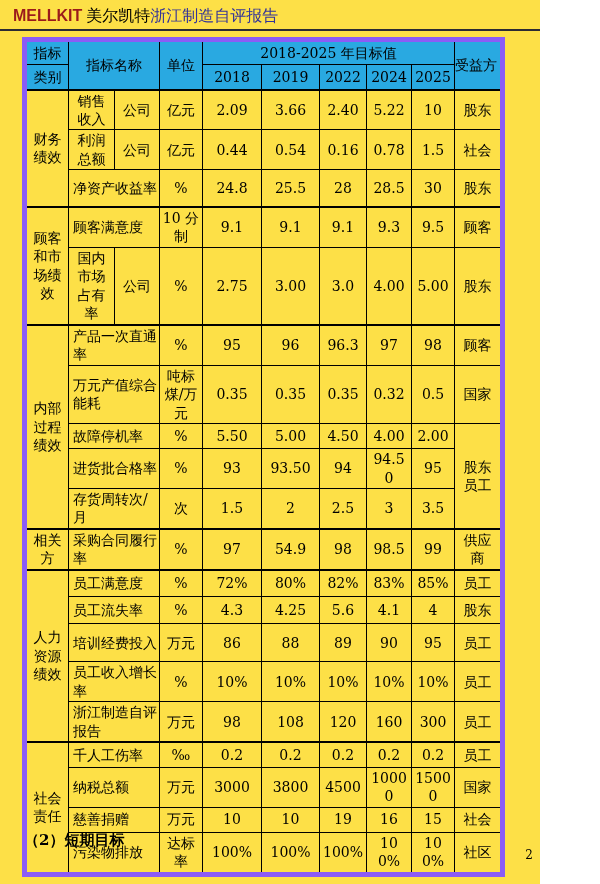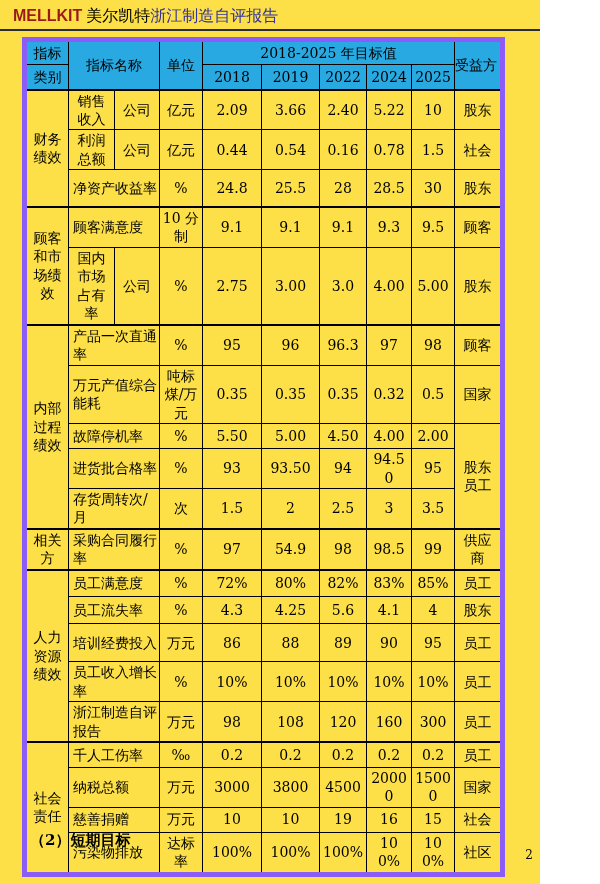--- a/index.html
+++ b/index.html
@@ -55,21 +55,21 @@
     padding: 1px 2px;
     overflow: hidden;
   }
   .targets thead th { background: var(--header-bg, #29A9E1); }
   tr.sec > th, tr.sec > td { border-top: 2px solid #000; }
   td.namewide { text-align: left; padding-left: 4px; }
   td.num { word-break: break-all; }
   th.benh { text-align: left; padding-left: 0; }
   .subheading {
     position: absolute;
-    left: 30px;
+    left: 24px;
     top: 831px;
     font-weight: bold;
     font-size: 15px;
   }
   .pagenum {
     position: absolute;
     right: 7px;
     top: 848px;
     font-size: 12px;
   }
@@ -291,21 +291,21 @@
         <td class="num">0.2</td>
         <td class="num">0.2</td>
         <td>员工</td>
       </tr>
       <tr style="height:34px">
         <td colspan="2" class="namewide">纳税总额</td>
         <td>万元</td>
         <td class="num">3000</td>
         <td class="num">3800</td>
         <td class="num">4500</td>
-        <td class="num">20000</td>
+        <td class="num">10000</td>
         <td class="num">15000</td>
         <td>国家</td>
       </tr>
       <tr style="height:25px">
         <td colspan="2" class="namewide">慈善捐赠</td>
         <td>万元</td>
         <td class="num">10</td>
         <td class="num">10</td>
         <td class="num">19</td>
         <td class="num">16</td>

